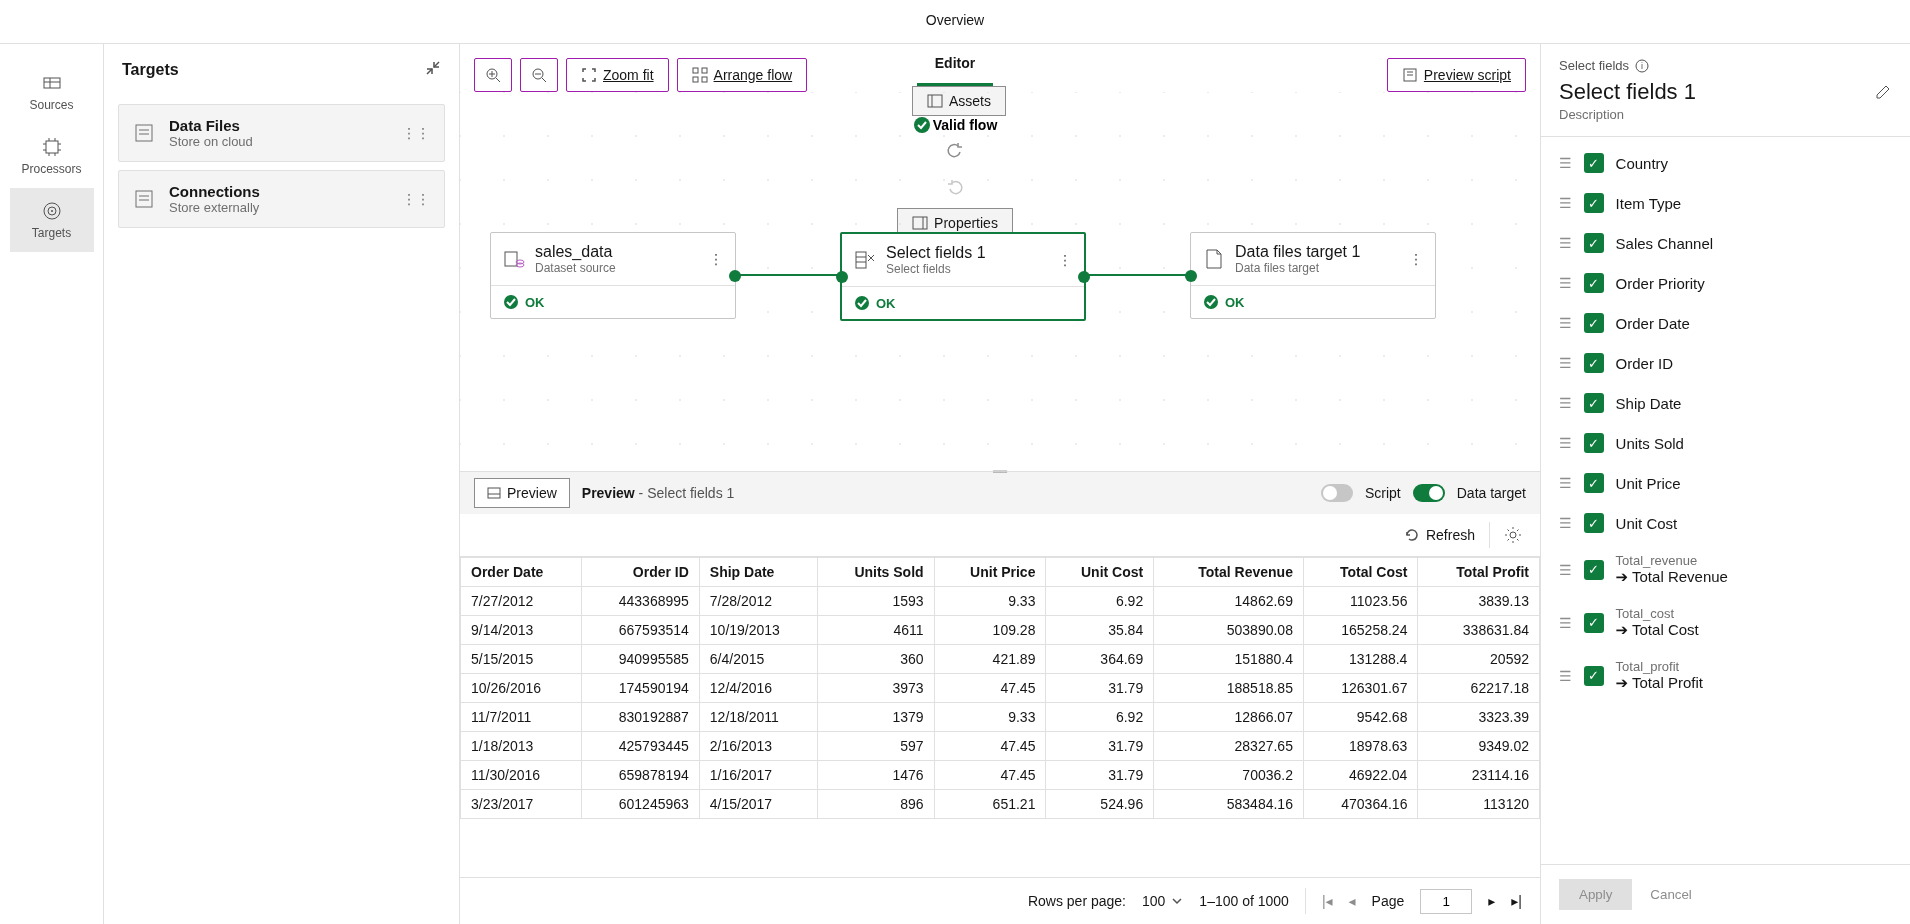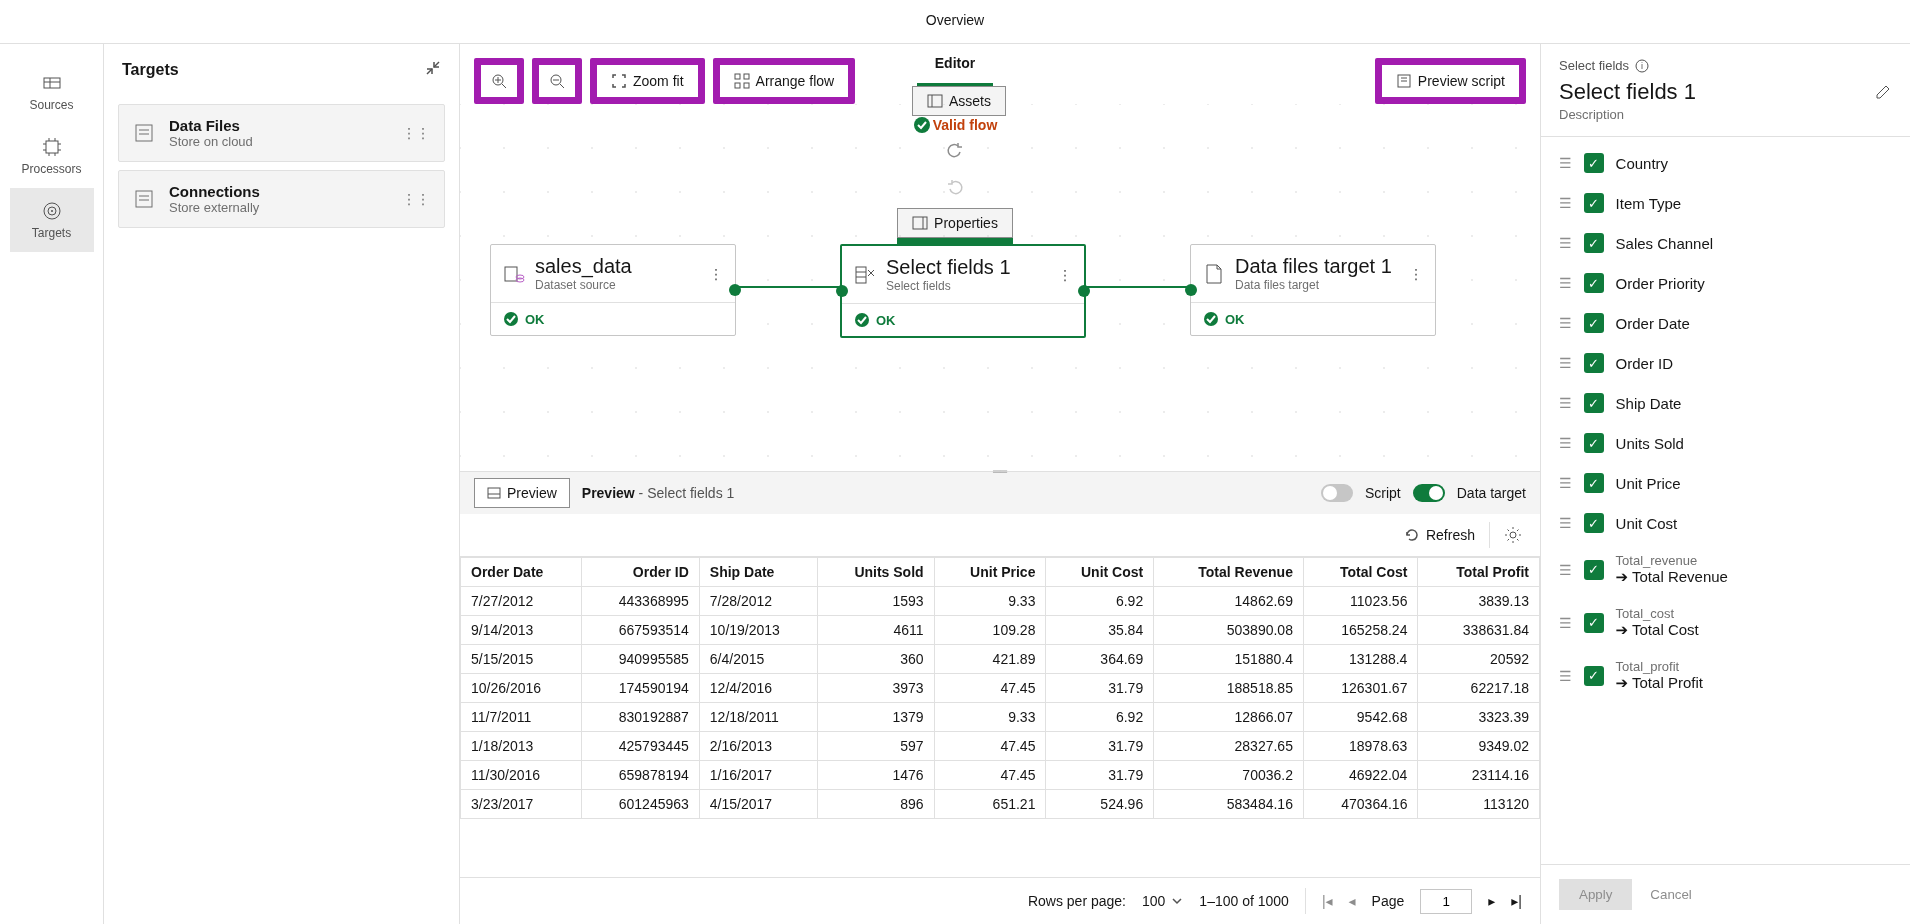--- a/index.html
+++ b/index.html
@@ -2,44 +2,44 @@
 <html><head>
 <meta charset="utf-8">
 <style>
 * { box-sizing: border-box; margin: 0; padding: 0; }
 body { font-family: -apple-system, BlinkMacSystemFont, "Segoe UI", Arial, sans-serif; font-size: 14px; color: #161616; background: #fff; overflow: hidden; height: 924px; width: 1910px; }
 .topbar { display: flex; align-items: center; border-bottom: 1px solid #e0e0e0; height: 44px; padding: 0; flex-direction: column; }
 .tab { padding: 12px 18px; font-weight: 500; cursor: pointer; color: #161616; border-bottom: 3px solid transparent; }
 .tab.active { border-bottom: 3px solid #0f7b3c; font-weight: 700; }
 .assets-btn { margin-left: 8px; display: flex; align-items: center; gap: 6px; padding: 6px 14px; border: 1px solid #8d8d8d; background: #f4f4f4; cursor: pointer; }
 .spacer { flex: 1; }
-.valid-flow { display: flex; align-items: center; gap: 2px; color: #c2410c; font-weight: 600; padding: 0 16px; }
+.valid-flow { display: flex; align-items: center; gap: 2px; color: #000000; font-weight: 600; padding: 0 16px; }
 .ico-btn { padding: 8px 10px; cursor: pointer; color: #525252; }
 .props-btn { display: flex; align-items: center; gap: 6px; padding: 6px 14px; border: 1px solid #8d8d8d; background: #f4f4f4; cursor: pointer; margin: 0 4px; }
 .run-btn { display: flex; align-items: center; gap: 6px; padding: 12px 18px; background: #0f7b3c; color: #fff; font-weight: 600; cursor: pointer; border: none; }
 .main { display: flex; height: 880px; }
 .leftrail { width: 104px; border-right: 1px solid #e0e0e0; display: flex; flex-direction: column; align-items: center; padding-top: 16px; }
 .rail-item { display: flex; flex-direction: column; align-items: center; gap: 4px; padding: 12px 4px; width: 84px; cursor: pointer; font-size: 12px; color: #525252; }
 .rail-item.active { background: #e8e8e8; }
 .targets-panel { width: 356px; border-right: 1px solid #e0e0e0; padding: 0; }
 .targets-header { display: flex; align-items: center; justify-content: space-between; padding: 16px 18px; font-weight: 700; font-size: 16px; }
 .target-card { margin: 8px 14px; border: 1px solid #e0e0e0; background: #f4f4f4; border-radius: 2px; display: flex; align-items: center; padding: 12px 14px; gap: 14px; }
 .target-card .title { font-weight: 600; font-size: 15px; }
 .target-card .sub { color: #6f6f6f; font-size: 13px; }
 .target-card .drag { margin-left: auto; color: #6f6f6f; cursor: grab; }
 .canvas-col { flex: 1; display: flex; flex-direction: column; }
 .canvas-toolbar { display: flex; align-items: center; gap: 8px; padding: 14px 14px 0; }
-.tb-btn { border: 7px solid #a21caf; background: #fff; padding: 8px 14px; display: flex; align-items: center; gap: 6px; cursor: pointer; border-radius: 2px; }
+.tb-btn { border: 1px solid #a21caf; background: #fff; padding: 8px 14px; display: flex; align-items: center; gap: 6px; cursor: pointer; border-radius: 2px; text-decoration: underline; }
 .tb-btn.iconly { padding: 8px 10px; }
 .canvas { flex: 1; position: relative; overflow: hidden; }
 .grid-dots { position: absolute; inset: 0; background-image: radial-gradient(#d0d0d0 1px, transparent 1px); background-size: 44px 44px; background-position: 22px 22px; opacity: 0.4; }
 .node { position: absolute; width: 246px; border: 1px solid #c6c6c6; background: #fff; border-radius: 2px; }
 .node.selected { border: 2px solid #0f7b3c; }
 .node-head { display: flex; align-items: center; padding: 10px 12px; gap: 10px; }
-.node-title { font-size: 20px; }
+.node-title { font-size: 16px; }
 .node-sub { font-size: 12px; color: #6f6f6f; }
 .node-menu { margin-left: auto; cursor: pointer; color: #525252; }
 .node-status { border-top: 1px solid #e0e0e0; padding: 8px 12px; display: flex; align-items: center; gap: 6px; color: #0f7b3c; font-weight: 600; font-size: 13px; }
 .port { position: absolute; width: 12px; height: 12px; background: #0f7b3c; border-radius: 50%; top: 50%; transform: translateY(-50%); }
 .port.out { right: -6px; }
 .port.in { left: -6px; }
 .wire { position: absolute; height: 2px; background: #0f7b3c; top: 50%; }
 .preview-bar { display: flex; align-items: center; padding: 6px 14px; border-top: 1px solid #e0e0e0; background: #f4f4f4; gap: 12px; position:relative;}
 .drag-handle{position:absolute;top:-6px;left:50%;transform:translateX(-50%);color:#a8a8a8;font-size:10px;}
 .preview-btn { display:flex;align-items:center;gap:6px;border: 1px solid #8d8d8d; background: #fff; padding: 6px 12px; }

